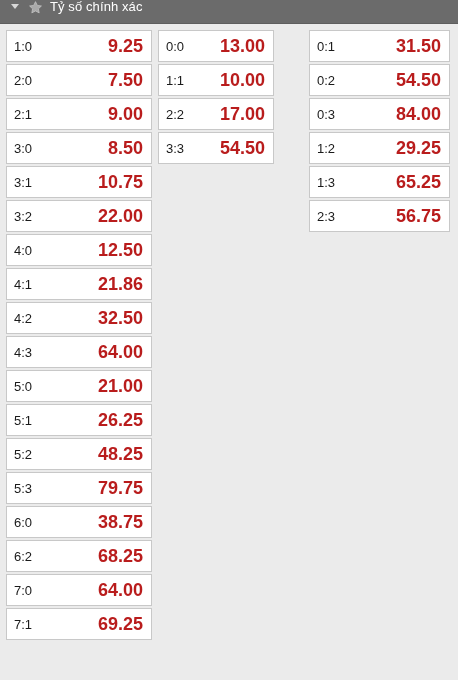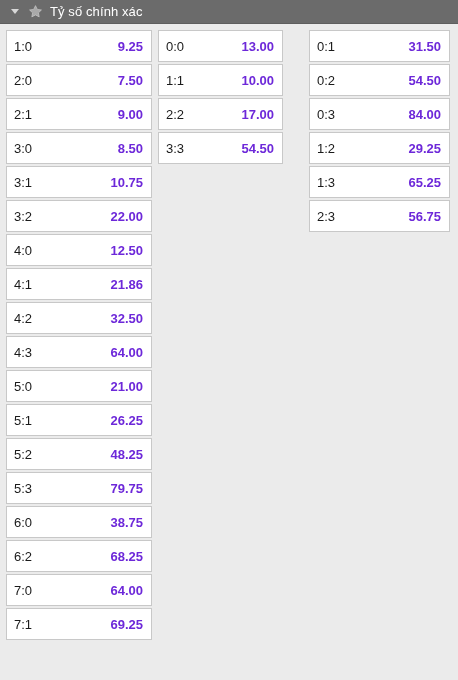--- a/index.html
+++ b/index.html
@@ -19,21 +19,20 @@
   
   .market-header {
     position: absolute;
     left: 0;
     top: 0;
     width: 458px;
     height: 24px;
     background: #6b6b6b;
     border-bottom: 1px solid #5e5e5e;
     display: flex;
-    align-items: center;
     padding-left: 8px;
     user-select: none;
   }
 
   .collapse-toggle {
     width: 13px;
     height: 13px;
     display: flex;
     align-items: center;
     justify-content: center;
@@ -74,21 +73,21 @@
     top: 24px;
     width: 458px;
     height: 656px;
   }
 
   .odds-column {
     position: absolute;
     top: 6px;
   }
   .odds-column.col-0 { left: 6px;   width: 146px; }
-  .odds-column.col-1 { left: 158px; width: 125px; }
+  .odds-column.col-1 { left: 158px; width: 116px; }
   .odds-column.col-2 { left: 309px; width: 141px; }
 
   .odds-row {
     height: 32px;
     margin-bottom: 2px;
     background: #ffffff;
     border: 1px solid #c8c8c8;
     display: flex;
     align-items: center;
     justify-content: space-between;
@@ -98,22 +97,22 @@
 
   .score-label {
     font-size: 13px;
     color: #1a1a1a;
     font-weight: normal;
     line-height: 15px;
     white-space: nowrap;
   }
 
   .odds-value {
-    font-size: 13px;
-    color: #6d28d9;
+    font-size: 18px;
+    color: #b91c1c;
     font-weight: bold;
     line-height: 15px;
     white-space: nowrap;
   }
 </style>
 </head>
 <body>
 
 <div class="market-header">
   <span class="collapse-toggle">

